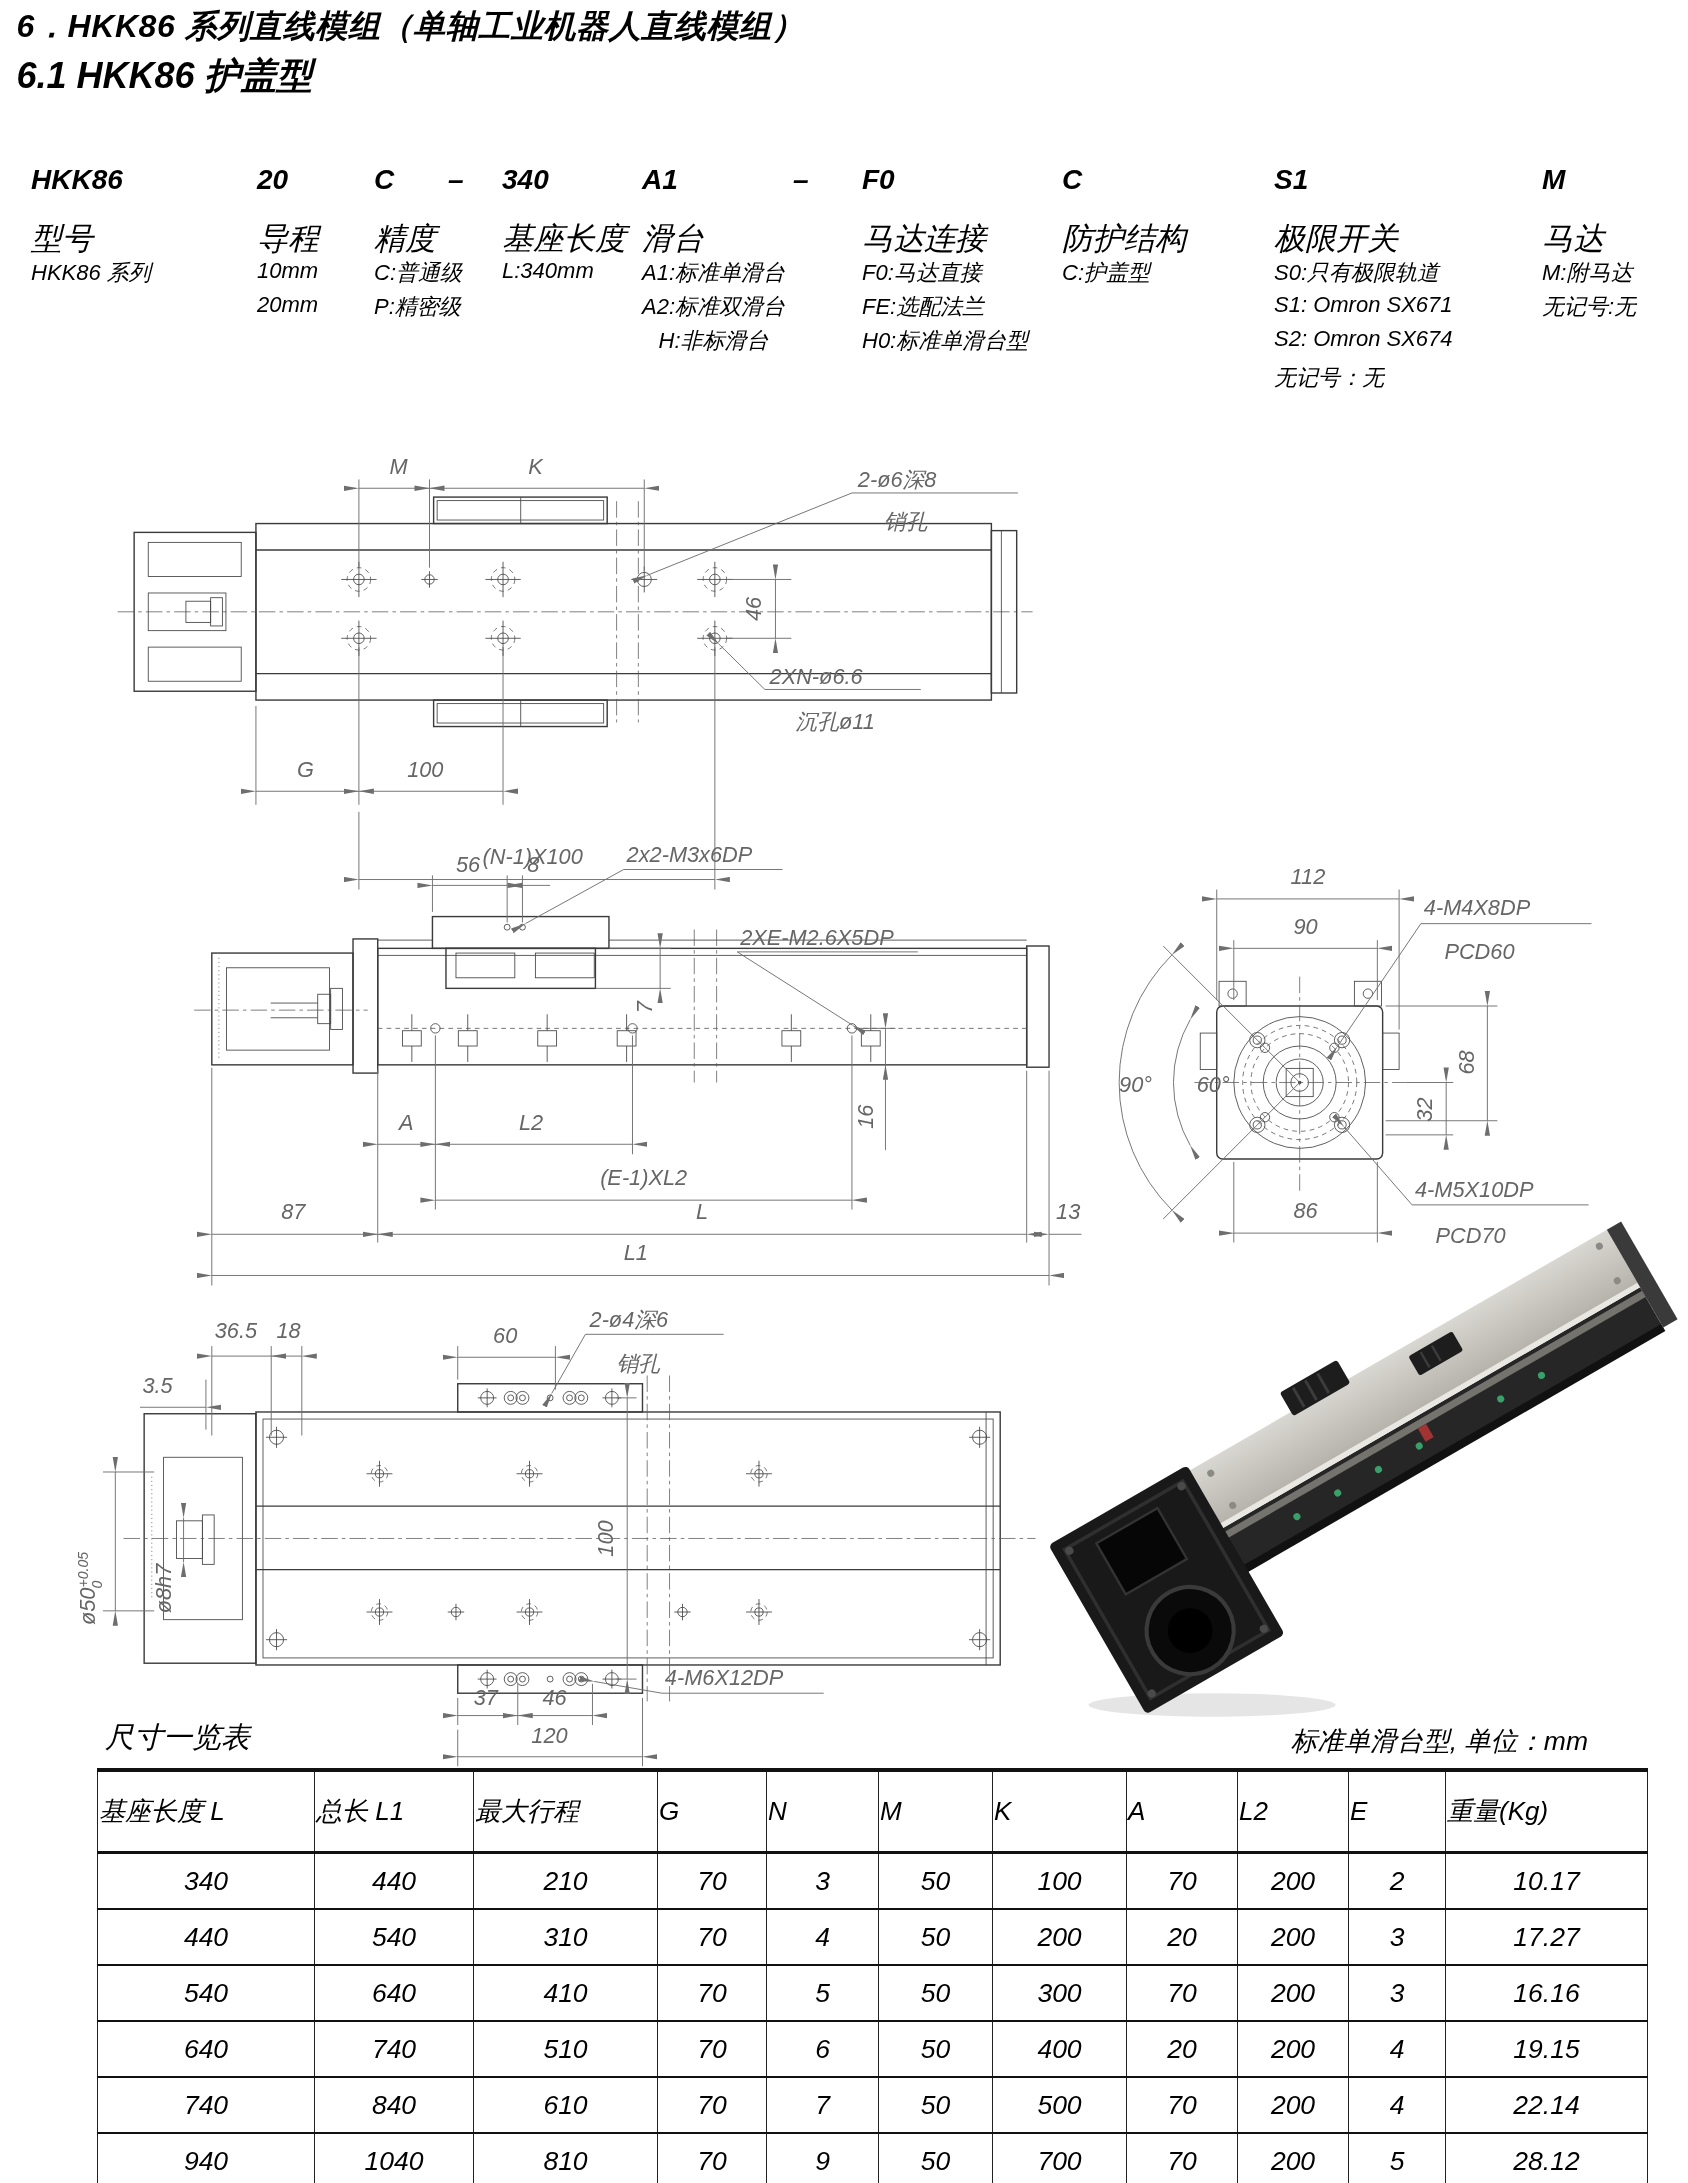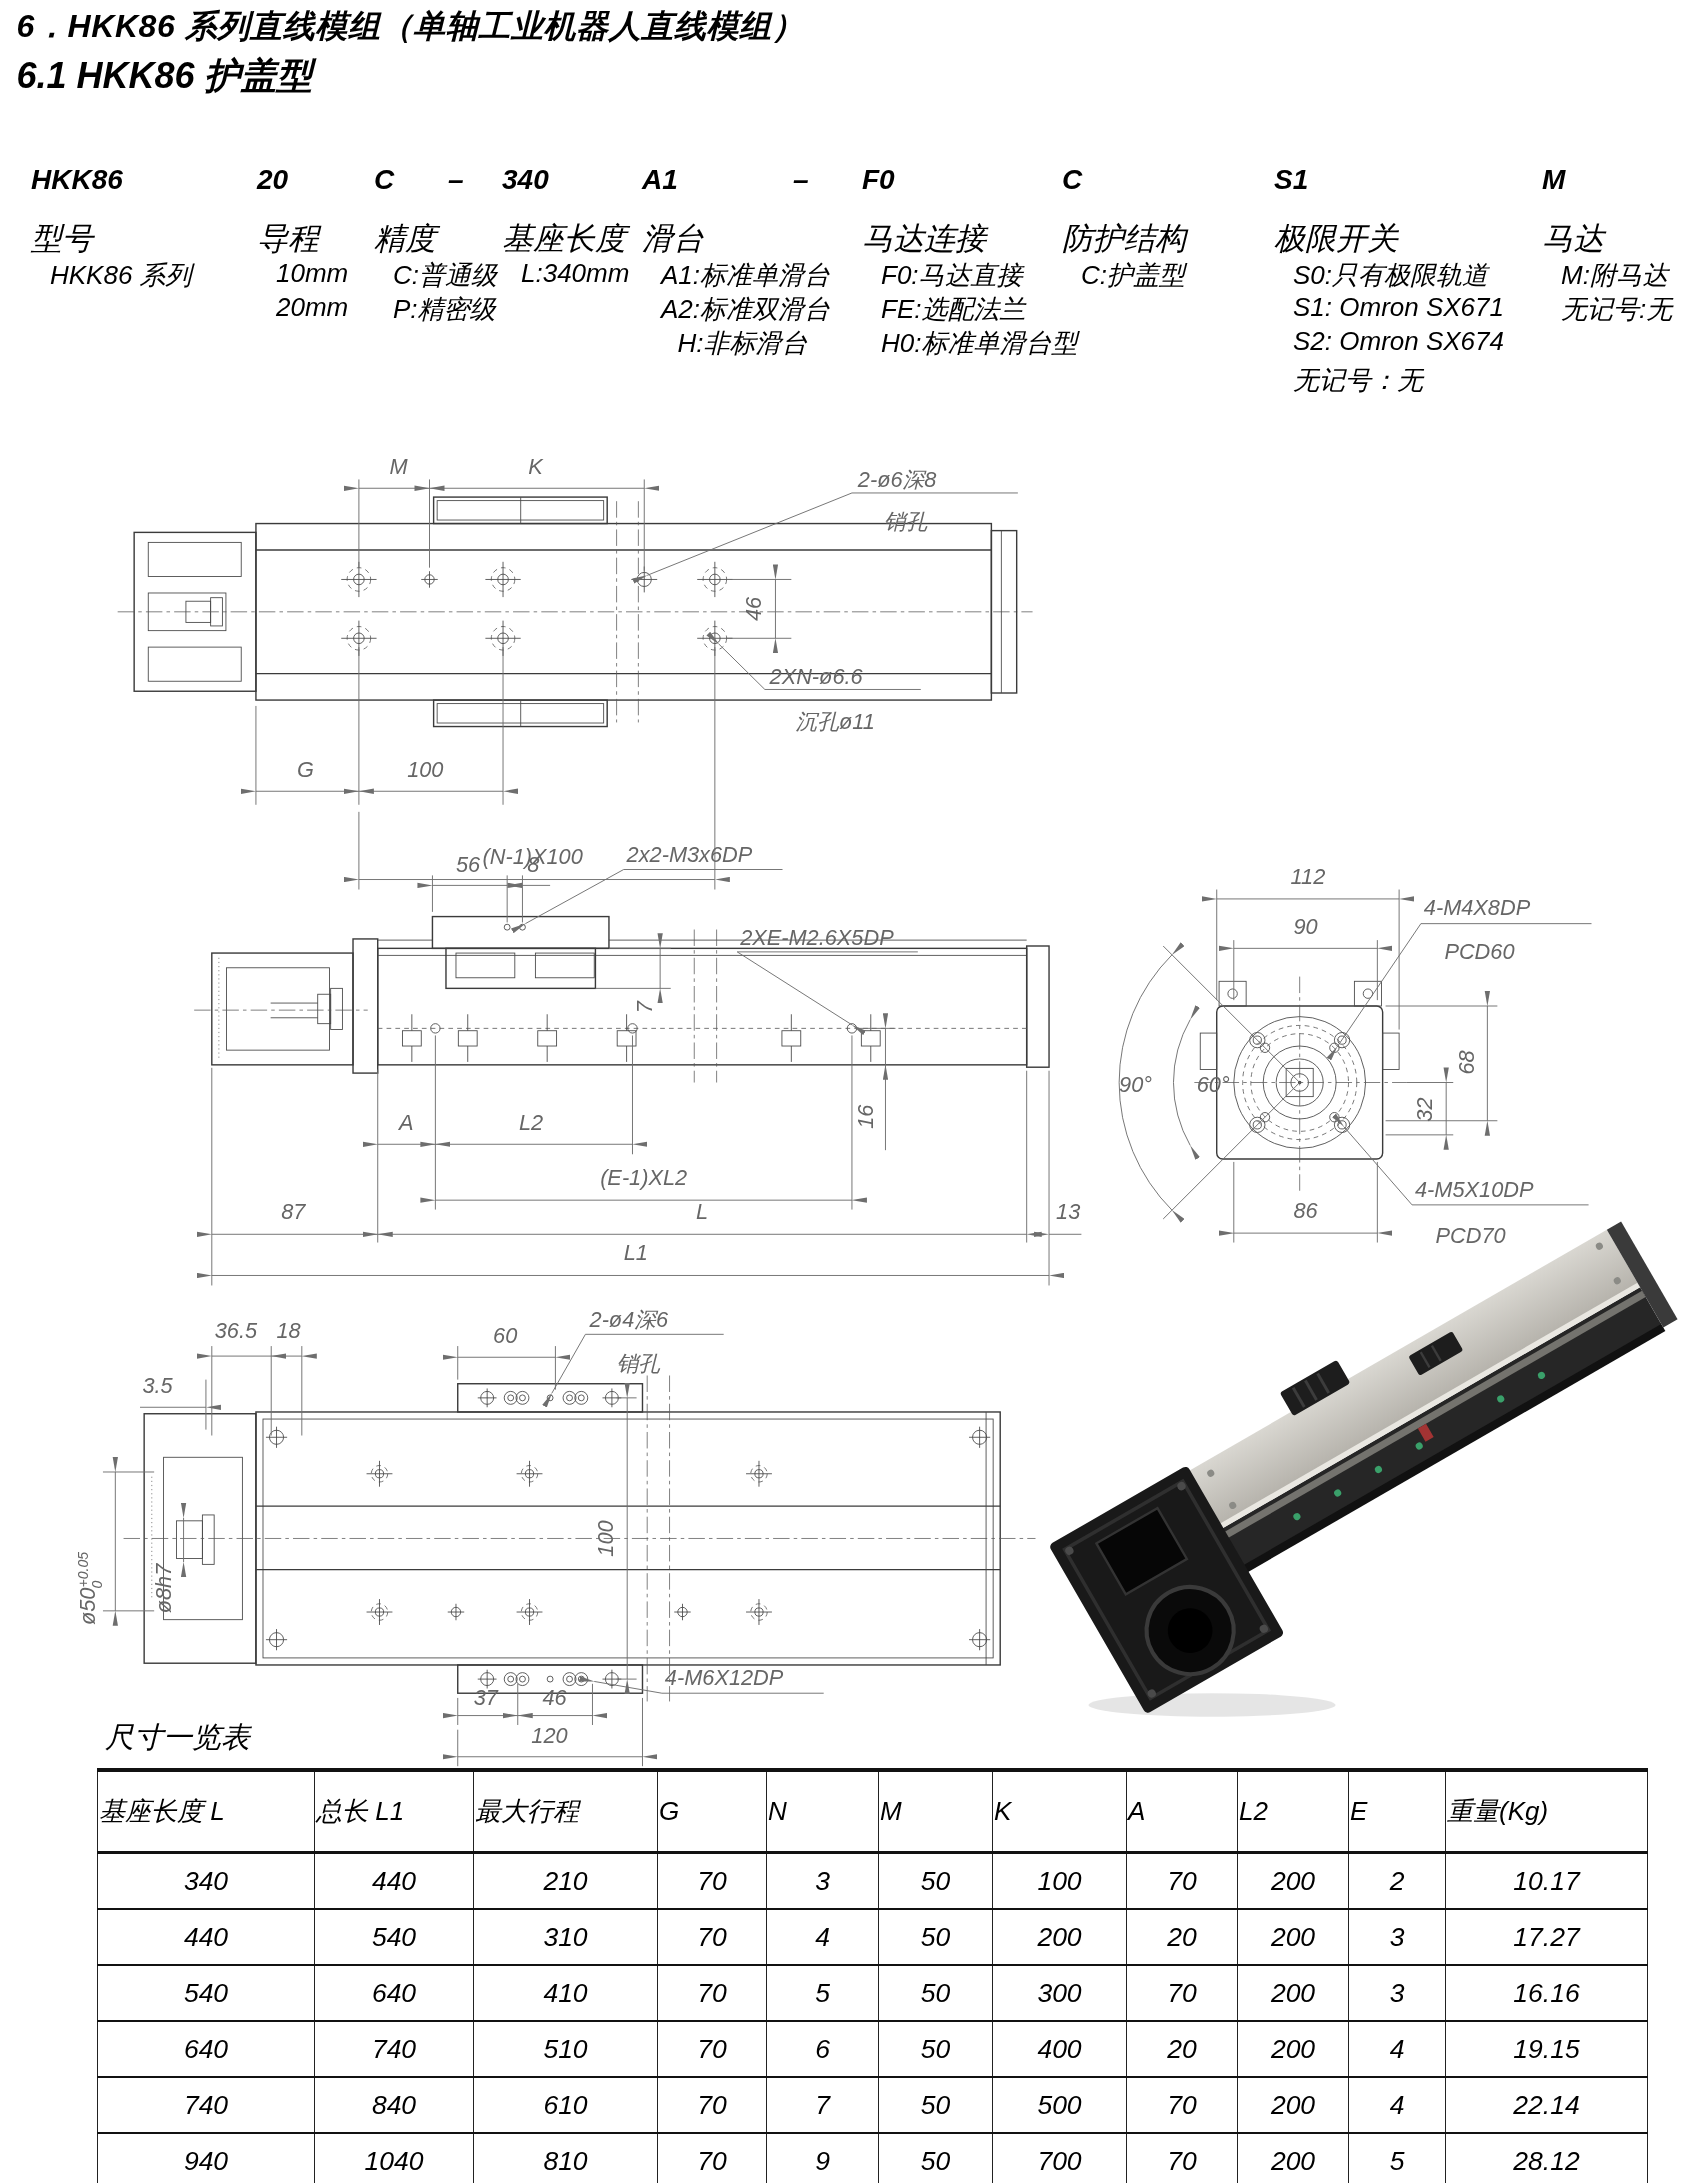--- a/index.html
+++ b/index.html
@@ -3,21 +3,21 @@
 <meta charset="utf-8">
 <style>
   html,body{margin:0;padding:0;background:#fff;}
   body{font-family:"Liberation Sans",sans-serif;color:#000;}
   #page{position:relative;width:1688px;height:2183px;background:#ffffff;overflow:hidden;font-style:italic;}
   .h1{position:absolute;left:16.5px;top:4.7px;font-size:32px;font-weight:bold;letter-spacing:0.6px;}
   .h2{position:absolute;left:16.5px;top:52px;font-size:36px;font-weight:bold;}
   .seg{position:absolute;top:164px;}
   .seg .code{font-size:28px;font-weight:bold;white-space:nowrap;}
   .seg .lbl{position:absolute;top:54px;font-size:31px;white-space:nowrap;text-align:right;}
-  .seg .opt{position:absolute;font-size:26px;white-space:nowrap;margin-left:19px;}
+  .seg .opt{position:absolute;font-size:22px;white-space:nowrap;}
   .o1{top:94px;} .o2{top:128px;} .o3{top:162px;} .o4{top:199px;}
   .tbl-title-left{position:absolute;left:105px;top:1718px;font-size:29px;}
   .tbl-title-right{position:absolute;left:1000px;top:1723px;width:588px;text-align:right;font-size:26.5px;}
   table.dims{position:absolute;left:97px;top:1768px;width:1550px;border-collapse:collapse;table-layout:fixed;
     border-top:4.1px solid #111;border-bottom:4.1px solid #111;border-left:1.2px solid #222;border-right:1.2px solid #222;}
   table.dims th{height:77px;font-size:26px;font-weight:normal;border-left:1.2px solid #222;border-right:1.2px solid #222;border-bottom:3.5px solid #111;text-align:left;vertical-align:middle;}
   table.dims td{height:52px;font-size:26.5px;border-left:1.2px solid #222;border-right:1.2px solid #222;border-bottom:2.9px solid #111;text-align:center;vertical-align:middle;}
   table.dims tr:last-child td{border-bottom:none;}
   svg .s1{stroke:#3b3b3b;stroke-width:2.4;fill:none;}
   svg .s2{stroke:#4a4a4a;stroke-width:1.5;fill:none;}
@@ -548,20 +548,21 @@
           <circle cx="210" cy="-128" r="6" fill="#8b8b86"></circle>
             <circle cx="975" cy="-132" r="6" fill="#8b8b86"></circle>
           <circle cx="215" cy="-62" r="6" fill="#8b8b86"></circle>
             <circle cx="972" cy="-66" r="6" fill="#8b8b86"></circle>
         </g>
       </g>
     </g>
   </svg>
 
   <div class="tbl-title-left">尺寸一览表</div>
+  <div class="tbl-title-right">标准单滑台型, 单位：mm</div>
 
   <table class="dims">
     <colgroup>
       <col style="width:217px">
         <col style="width:159px">
         <col style="width:184px">
         <col style="width:109px">
       <col style="width:112px">
         <col style="width:114px">
         <col style="width:134px">

